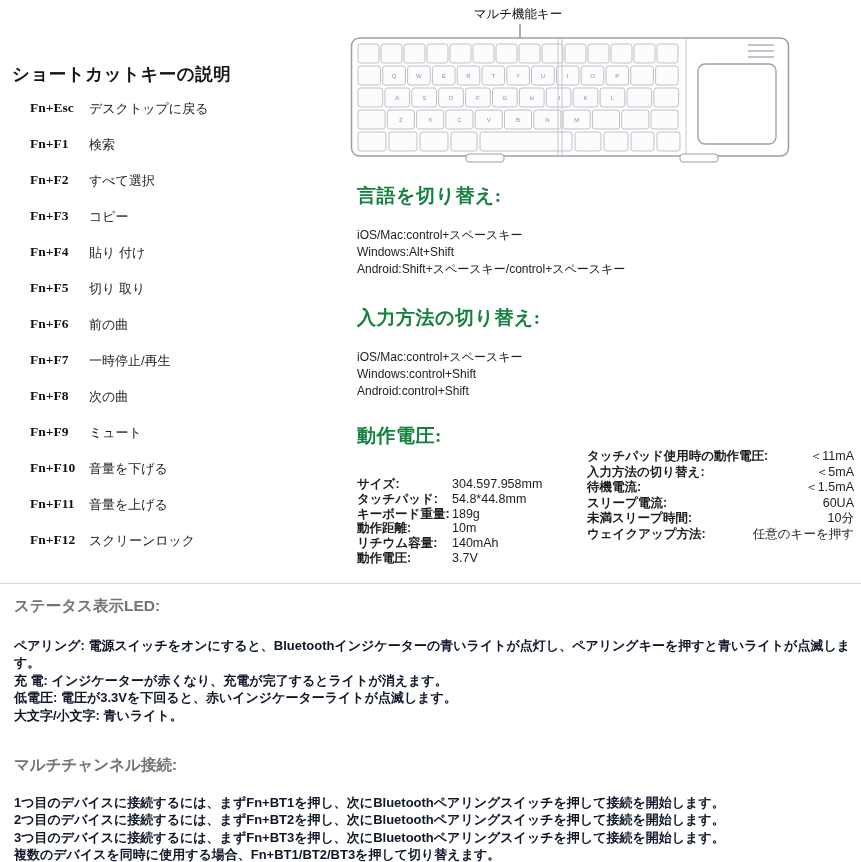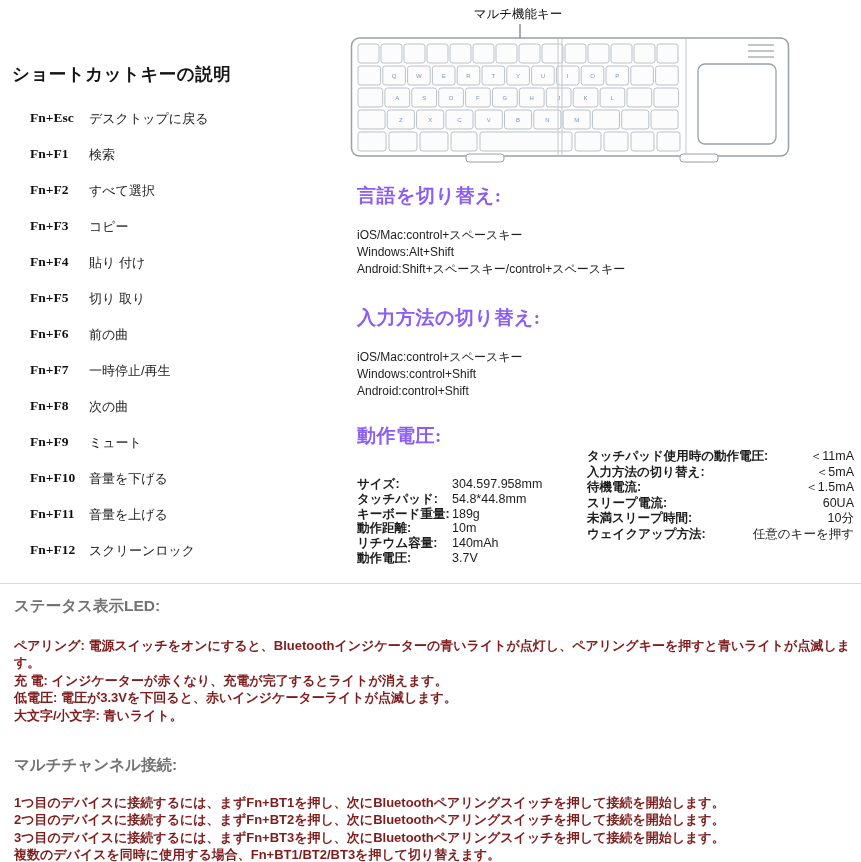--- a/index.html
+++ b/index.html
@@ -17,52 +17,52 @@
   .kb-key { fill:#fcfcfd; stroke:#b9c0c8; stroke-width:1; }
   .kb-letter { fill:#7d96bb; font-size:6px; font-family:"Liberation Sans",sans-serif; text-anchor:middle; }
   .kb-fold { stroke:#c3c8cd; stroke-width:1; }
   .kb-touchpad { fill:#ffffff; stroke:#98a0a8; stroke-width:1.3; }
   .kb-ind { stroke:#aab2ba; stroke-width:1.5; }
   .kb-foot { fill:#ffffff; stroke:#98a0a8; stroke-width:1; }
 
   
   .shortcuts { position:absolute; left:12px; top:62px; width:335px; }
   .shortcuts-title { font-size:17.5px; font-weight:700; color:#151515; letter-spacing:0.5px; }
-  .sc-list { margin-top:24px; }
+  .sc-list { margin-top:14px; }
   .sc-row { display:flex; height:36px; align-items:flex-start; }
   .sc-key { width:46px; margin-left:18px; flex:none;
             font-family:"Liberation Serif","DejaVu Serif",serif;
             font-size:13.5px; font-weight:600; color:#111; }
   .sc-desc { margin-left:13px; font-size:13px; color:#222; }
 
   
   .section-lang  { position:absolute; left:357px; top:183px; width:400px; }
   .section-input { position:absolute; left:357px; top:305px; width:400px; }
   .section-specs { position:absolute; left:357px; top:423px; width:497px; }
-  .sec-title { font-size:19px; font-weight:600; color:#8b5cf6; letter-spacing:0.5px;
+  .sec-title { font-size:19px; font-weight:600; color:#15803d; letter-spacing:0.5px;
                font-family:"Liberation Serif","DejaVu Serif",serif; }
   .sec-lines { margin-top:18px; }
   .sec-lines div { font-size:12px; line-height:17px; color:#222; }
 
   .spec-left { margin-top:28px; width:215px; }
   .spec-row { display:flex; font-size:12.5px; line-height:14.8px; color:#1d1d1d; }
   .spec-label { font-weight:700; width:95px; flex:none; }
   .spec-right { position:absolute; left:230px; top:26px; width:267px; }
   .spec-right .spec-row { justify-content:space-between; line-height:15.6px; }
   .spec-right .spec-label { width:auto; padding-right:8px; }
 
   .divider { position:absolute; left:0; top:583px; width:861px; height:1px; background:#d8d8d8; }
 
   
   .status { position:absolute; left:14px; top:596px; width:840px; }
   .multi  { position:absolute; left:14px; top:755px; width:840px; }
   .block-title { font-size:15.5px; font-weight:700; color:#737373; }
   .status-body { margin-top:20px; }
   .multi-body  { margin-top:18px; }
-  .status-body p, .multi-body p { font-size:13px; line-height:17.4px; color:#7f1d1d; font-weight:600; }
+  .status-body p, .multi-body p { font-size:13px; line-height:17.4px; color:#0f172a; font-weight:600; }
   .status-label { font-weight:700; }
 </style>
 </head>
 <body>
 
 <div class="page">
 
   <div class="kb-area">
     <div class="kb-callout">マルチ機能キー</div>
     <svg id="kb-svg" class="kb-svg" viewBox="0 0 440 142">

